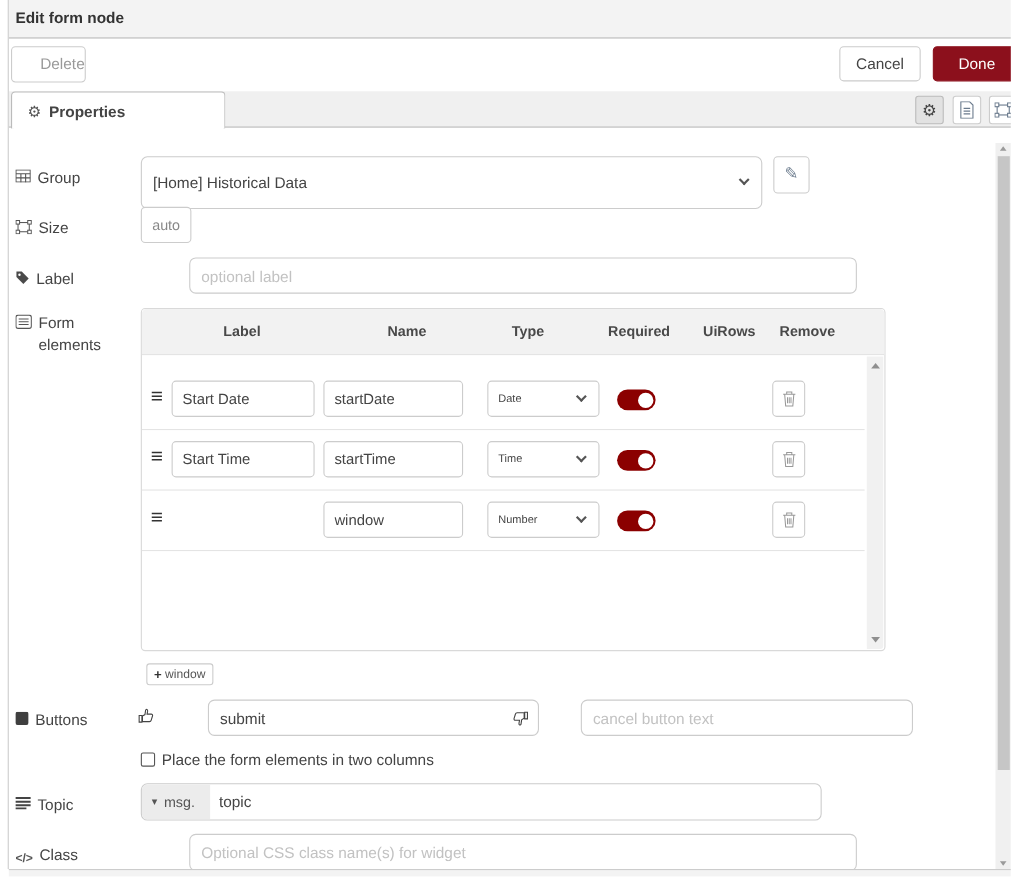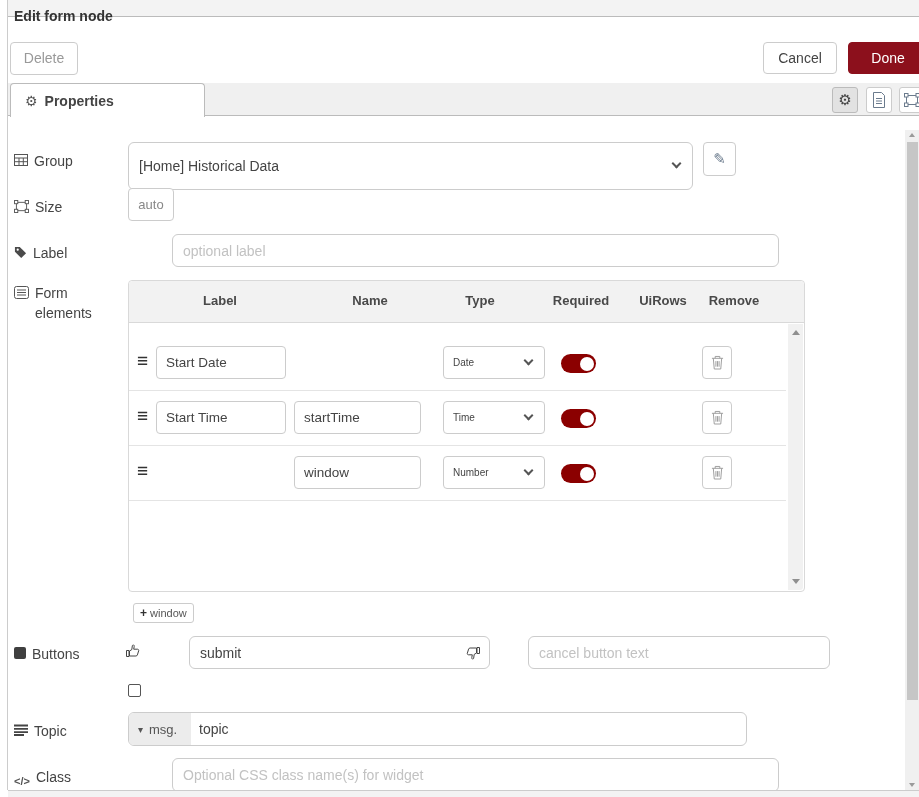--- a/index.html
+++ b/index.html
@@ -4,26 +4,26 @@
 <style>
   * { margin:0; padding:0; box-sizing:border-box; }
   html,body { background:#fff; }
   body { font-family:"Liberation Sans", sans-serif; color:#444; }
   .dialog { position:relative; width:919px; height:797px; background:#fff; overflow:hidden; }
 
   
   .panel-edge { position:absolute; left:7px; top:0; height:790px; width:0; border-left:1px solid #cccccc; z-index:5; }
 
   
-  .hdr { position:absolute; left:8px; right:0; top:0; height:17px; background:#f3f3f3; border-bottom:1px solid #bbbbbb; }
+  .hdr { position:absolute; left:8px; right:0; top:0; height:35px; background:#f3f3f3; border-bottom:1px solid #bbbbbb; }
   .hdr-title { position:absolute; left:6px; top:8px; font-size:14px; font-weight:bold; color:#333; }
 
   
   .btn { position:absolute; border:1px solid #ccc; border-radius:4px; background:#fff; font-size:14px; text-align:center; cursor:pointer; font-family:inherit; }
-  .btn-delete { left:10px; top:42px; width:68px; height:33px; color:#999; line-height:31px; }
+  .btn-delete { left:10px; top:42px; width:68px; height:33px; color:#999; line-height:31px;text-align:right; }
   .btn-cancel { left:763px; top:42px; width:74px; height:32px; color:#444; line-height:30px; }
   .btn-done   { left:848px; top:42px; width:80px; height:32px; background:#8C101C; border-color:#8C101C; color:#fff; line-height:30px; }
 
   
   .tabbar { position:absolute; left:8px; right:0; top:83px; height:33px; background:#f0f0f0; border-bottom:1px solid #bbbbbb; }
   .tab { position:absolute; left:2px; top:0; width:195px; height:34px; background:#fff; border:1px solid #bbb; border-bottom:none; border-radius:4px 4px 0 0; z-index:2; display:flex; align-items:center; padding-left:14px; gap:7px; cursor:pointer; }
   .tab-gear { font-size:14px; color:#555; }
   .tab-label { font-size:14px; font-weight:bold; color:#444; }
   .tab-iconbtn { position:absolute; top:4px; width:26px; height:26px; border:1px solid #ccc; border-radius:3px; background:#fff; display:flex; align-items:center; justify-content:center; cursor:pointer; }
   .tab-iconbtn.sel { background:#e2e2e2; border-color:#bbb; }
@@ -191,20 +191,21 @@
       <span class="th th2">Type</span>
       <span class="th th3">Required</span>
       <span class="th th4">UiRows</span>
       <span class="th th5">Remove</span>
     </div>
     <div class="ftable-body">
 
       <div class="frow">
         <span class="drag">≡</span>
         <input class="cell-inp ci-label" value="Start Date" style="">
+        <input class="cell-inp ci-name" value="startDate" style="">
         <div class="ci-type">
           <span>Date</span>
           <span class="chev"></span>
         </div>
         <div class="toggle">
             <span class="knob"></span>
           </div>
         <div class="btn-trash">
           <svg width="13" height="15" viewBox="0 0 14 16">
               <path d="M1 3.5h12 M4.5 3.5V1.5h5v2 M2.5 3.5l1 11.5h7l1-11.5 M5.3 6.5v6 M7 6.5v6 M8.7 6.5v6" fill="none" stroke="#999"></path>
@@ -268,20 +269,21 @@
   <svg class="thumb thumb-up" viewBox="0 0 16 16">
       <path d="M1.5 7.5h2.5v6H1.5z M4.5 13V8l2.3-1.4L7.3 3c.1-.8.7-1.3 1.3-1 .5.2.7.8.6 1.5L8.7 6.2h3.8c.8 0 1.4.7 1.2 1.5l-1.3 4.2c-.2.7-.8 1.1-1.5 1.1H4.5z" fill="none" stroke="#444"></path>
     </svg>
   <input class="inp inp-submit" value="submit" style="">
   <svg class="thumb thumb-dn" viewBox="0 0 16 16">
       <path d="M1.5 7.5h2.5v6H1.5z M4.5 13V8l2.3-1.4L7.3 3c.1-.8.7-1.3 1.3-1 .5.2.7.8.6 1.5L8.7 6.2h3.8c.8 0 1.4.7 1.2 1.5l-1.3 4.2c-.2.7-.8 1.1-1.5 1.1H4.5z" fill="none" stroke="#444"></path>
     </svg>
   <input class="inp inp-cancelbtn" placeholder="cancel button text" style="">
 
   <input type="checkbox" class="cbx" style="">
+  <label class="cbx-label">Place the form elements in two columns</label>
 
   <div class="fld-label" style="top:721px;">
     <svg width="14" height="12" viewBox="0 0 14 12">
         <path d="M0 1.5h14 M0 4.8h14 M0 8.1h14 M0 11h10" stroke="#444" stroke-width="1.8" fill="none"></path>
       </svg>
     <span>Topic</span>
   </div>
   <div class="typed">
     <span class="pfx">
       <span class="tri">▾</span>

